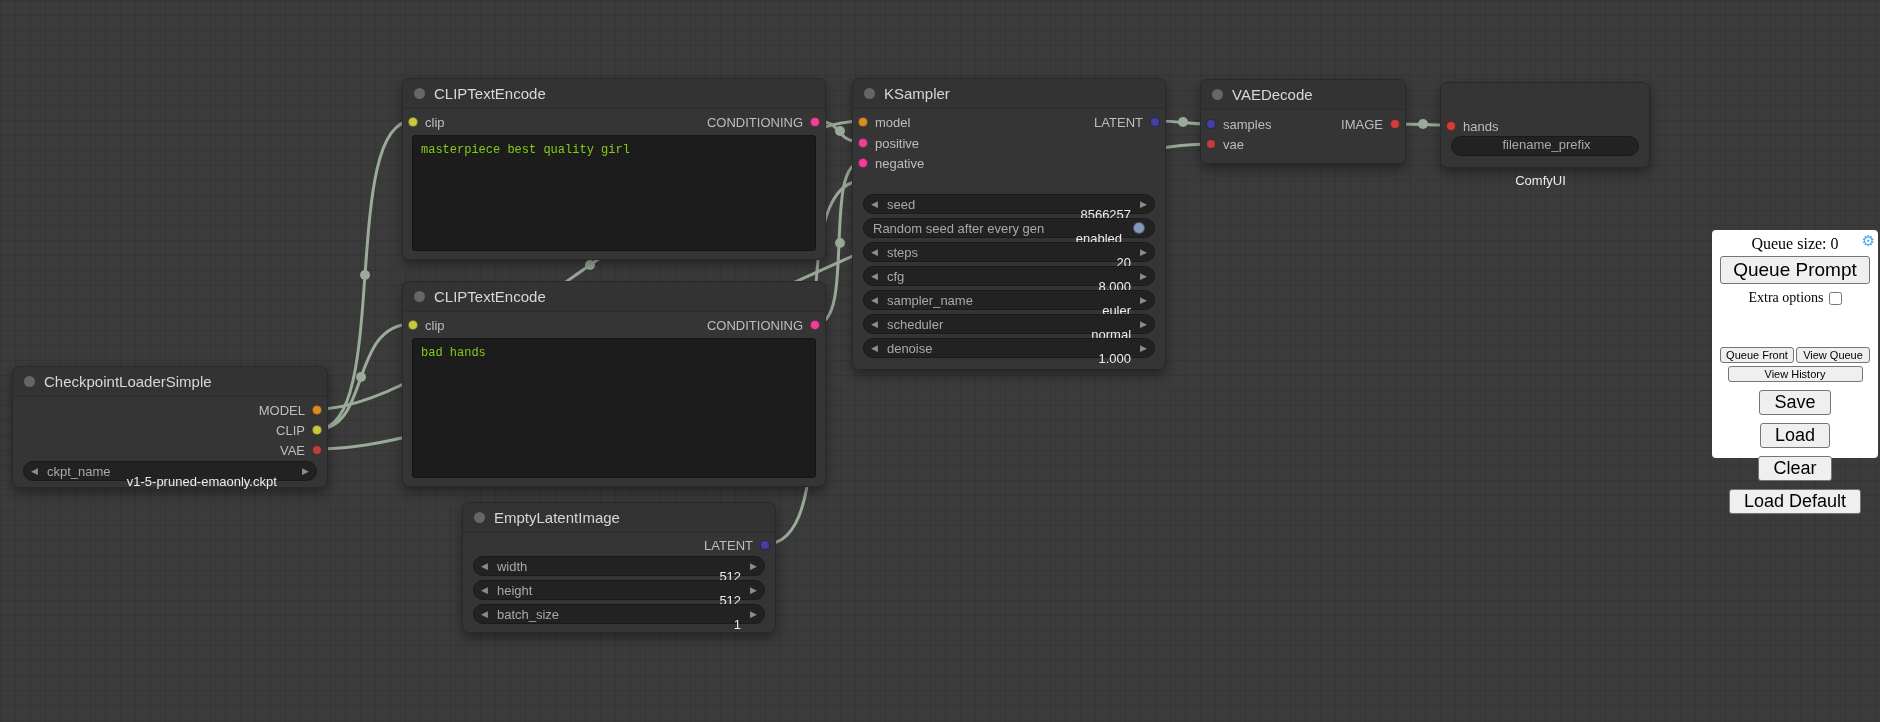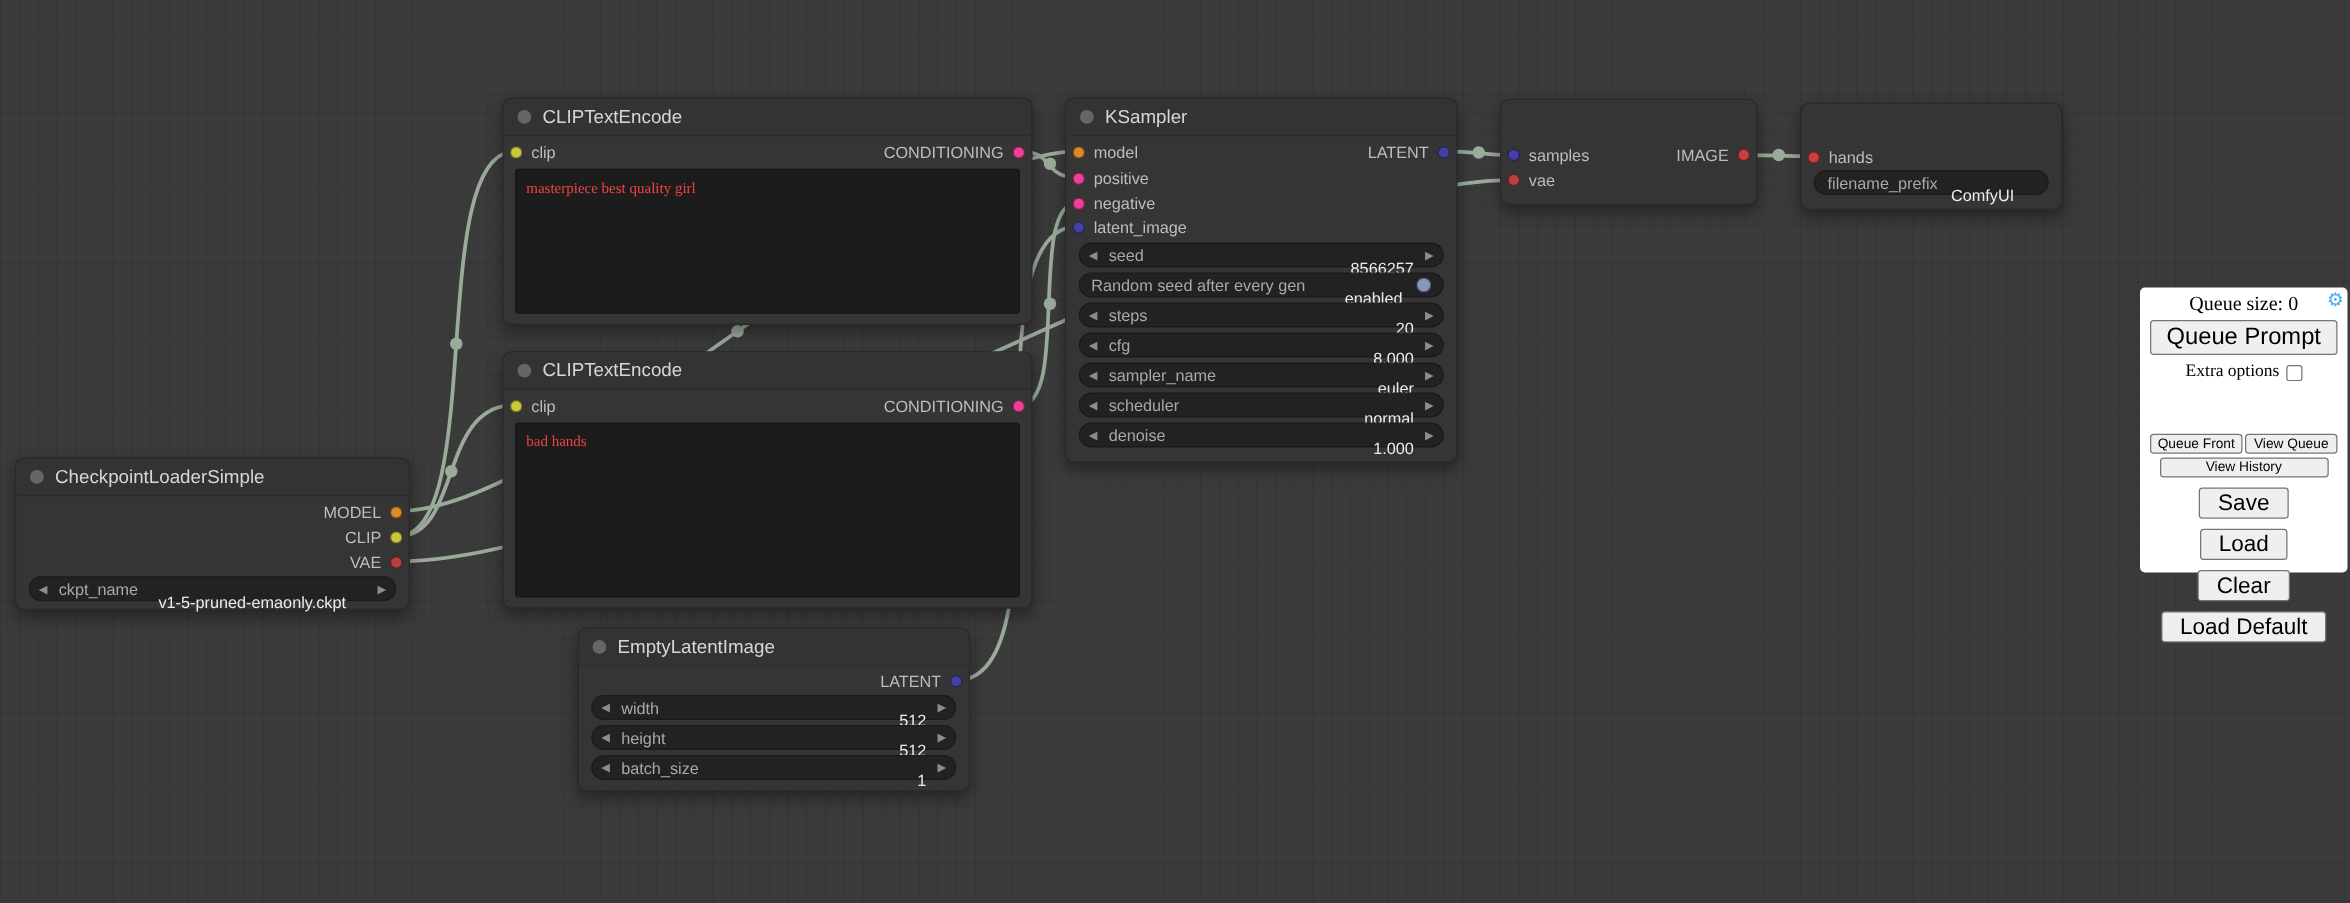--- a/index.html
+++ b/index.html
@@ -38,21 +38,21 @@
   .widget .arrow { color:#8d8d8d; font-size:9px; line-height:1; flex:0 0 auto; }
   .widget .wlabel { margin-left:9px; flex:0 0 auto; }
   .widget .wvalue { flex:1 1 auto; text-align:right; margin-right:9px; color:#ececec;margin-top:21px; }
   .widget .wvalue.center { text-align:center; }
   .widget.toggle { padding:0 9px; }
   .widget.toggle .wlabel { margin-left:0; }
   .toggle-dot { width:12px; height:12px; border-radius:50%; flex:0 0 auto; margin-left:2px;
                 border:1px solid rgba(0,0,0,0.4); }
 
   .node textarea { position:absolute; background:#1c1c1c; border:1px solid #161616;
-                   border-radius:3px; color:#ef4444; font-family:Liberation Serif, serif;
+                   border-radius:3px; color:#84cc16; font-family:Liberation Mono, monospace;
                    font-size:12px; line-height:1.35; padding:6px 8px; resize:none; outline:none; }
 
   #menu { position:absolute; z-index:3; left:1712px; top:230px; width:166px; height:228px;
           background:#ffffff; border-radius:4px; color:#000;
           display:flex; flex-direction:column; align-items:center; padding:5px 8px 0 8px; }
   .menu-header { width:100%; position:relative; text-align:center;
                  font-family:"Liberation Serif", serif; font-size:16px; line-height:18px; }
   .gear-icon { position:absolute; right:-5px; top:-3px; color:#3fa9f5; font-size:15px; cursor:pointer; }
   #menu button { font-family:"Liberation Sans", sans-serif; background:#efefef;
                  border:1px solid #757575; border-radius:3px; color:#000; cursor:pointer; }
@@ -185,24 +185,20 @@
       <span class="slot-dot out-dot" style="background: rgb(69, 64, 160);"></span>
     </div>
     <div class="slot-row" style="top:54px;">
       <span class="slot-dot in-dot" style="background: rgb(238, 64, 150);"></span>
       <span class="in-label">positive</span>
     </div>
     <div class="slot-row" style="top:74px;">
       <span class="slot-dot in-dot" style="background: rgb(238, 64, 150);"></span>
       <span class="in-label">negative</span>
     </div>
-    <div class="slot-row" style="top:93px;">
-      <span class="slot-dot in-dot" style="background: rgb(69, 64, 160);"></span>
-      <span class="in-label">latent_image</span>
-    </div>
     <div class="widget" style="top:115px;">
       <span class="arrow">◀</span>
       <span class="wlabel">seed</span>
       <span class="wvalue">8566257</span>
       <span class="arrow">▶</span>
     </div>
     <div class="widget toggle" style="top:139px;">
       <span class="wlabel">Random seed after every gen</span>
       <span class="wvalue">enabled</span>
       <span class="toggle-dot" style="background: rgb(131, 152, 187);"></span>
@@ -233,38 +229,42 @@
     </div>
     <div class="widget" style="top:259px;">
       <span class="arrow">◀</span>
       <span class="wlabel">denoise</span>
       <span class="wvalue">1.000</span>
       <span class="arrow">▶</span>
     </div>
   </div>
 
   <div class="node" style="left:1200px; top:79px; width:206px; height:85px;">
+    <div class="node-title">
+      <span class="title-dot"></span>
+      <span>VAEDecode</span>
+    </div>
     <div class="slot-row" style="top:34px;">
       <span class="slot-dot in-dot" style="background: rgb(69, 64, 160);"></span>
       <span class="in-label">samples</span>
       <span class="out-label">IMAGE</span>
       <span class="slot-dot out-dot" style="background: rgb(207, 62, 62);"></span>
     </div>
     <div class="slot-row" style="top:54px;">
       <span class="slot-dot in-dot" style="background: rgb(181, 65, 65);"></span>
       <span class="in-label">vae</span>
     </div>
   </div>
 
   <div class="node" style="left:1440px; top:82px; width:210px; height:86px;">
     <div class="slot-row" style="top:33px;">
       <span class="slot-dot in-dot" style="background: rgb(207, 62, 62);"></span>
       <span class="in-label">hands</span>
     </div>
-    <div class="widget" style="top:53px;">
+    <div class="widget" style="top:53px;flex-direction:column;">
       <span class="wlabel" style="margin-left:3px;">filename_prefix</span>
       <span class="wvalue center">ComfyUI</span>
     </div>
   </div>
 
   <div id="menu">
     <div class="menu-header">
       <span>Queue size: 0</span>
       <span class="gear-icon">⚙</span>
     </div>

